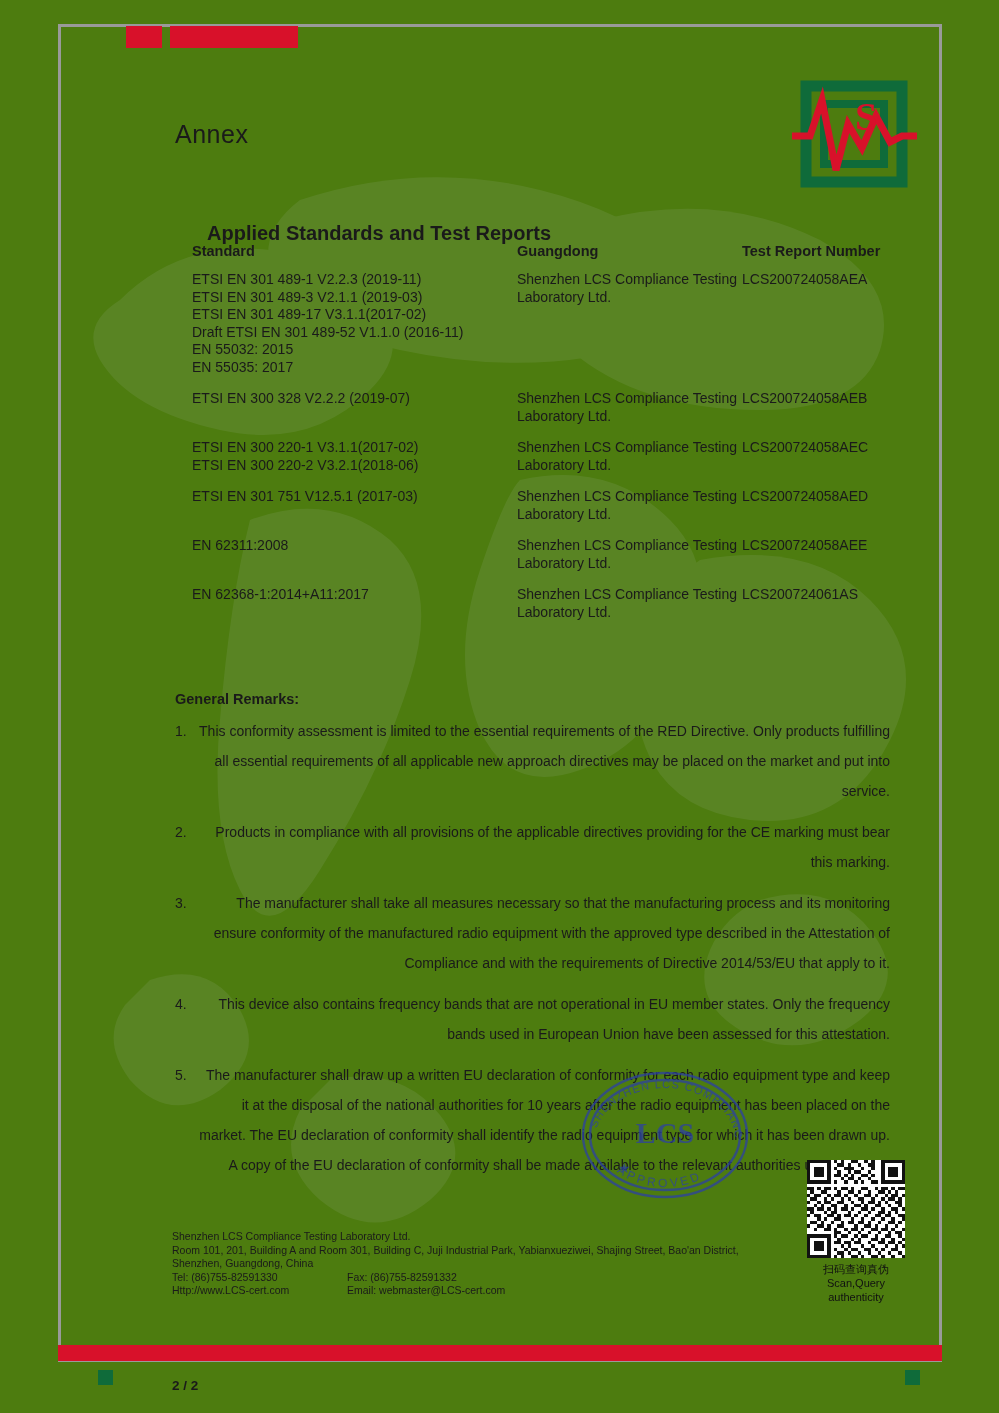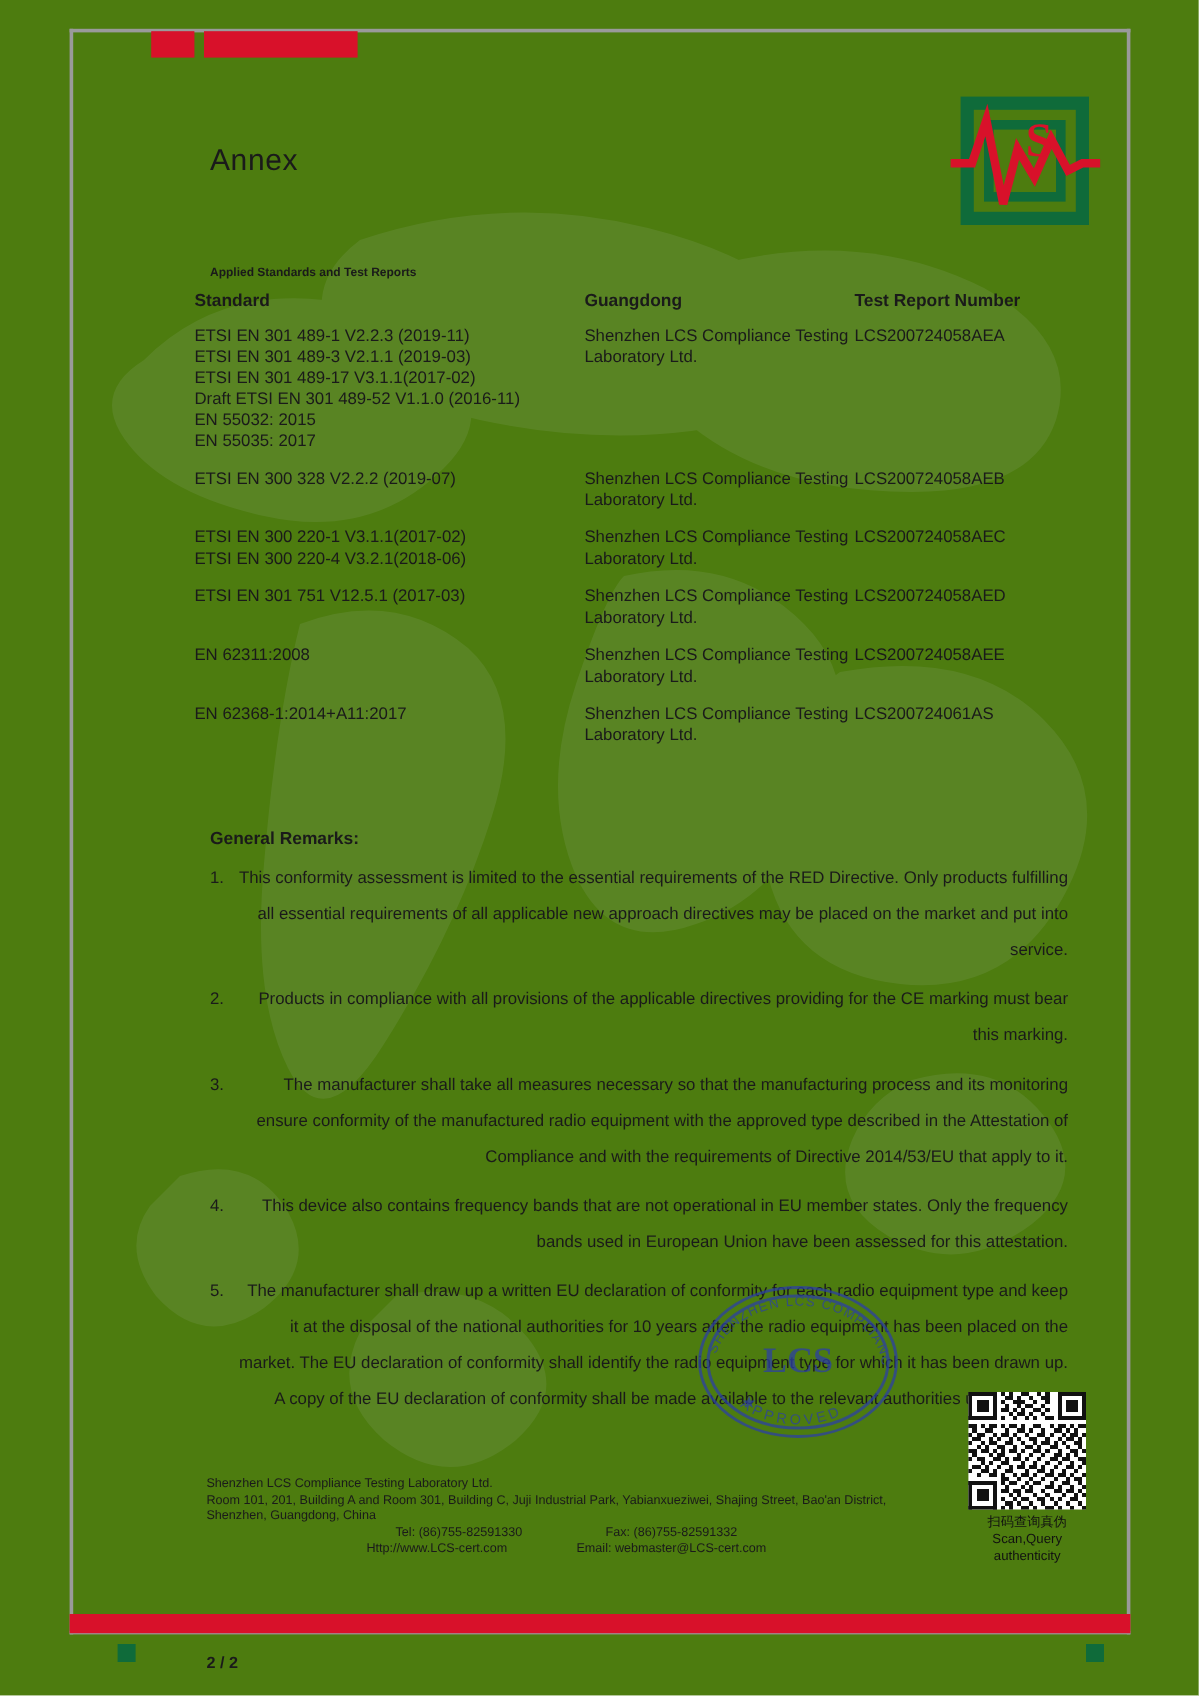--- a/index.html
+++ b/index.html
@@ -92,26 +92,27 @@
   
   .logo {
     position: absolute;
     left: 792px; top: 78px;
     width: 125px; height: 115px;
   }
 
   .section-title {
     position: absolute;
     font-weight: bold;
-    font-size: 10px;
+    font-size: 20px;
+    margin-left: 32px;
   }
 
   .std-table {
     position: absolute;
-    left: 162px; top: 243px;
+    left: 192px; top: 243px;
     width: 720px;
     border-collapse: collapse;
     font-size: 14px;
   }
   .std-table th {
     text-align: left;
     font-weight: bold;
     font-size: 14.5px;
     padding: 0 0 6px 0;
     vertical-align: top;
@@ -158,21 +159,21 @@
 
   
   .footer {
     position: absolute;
     left: 172px; top: 1230px;
     width: 600px;
     font-size: 10.5px;
     line-height: 13.5px;
     color: #1a1a1a;
   }
-  .footer .row2 { display: flex; justify-content: center; }
+  .footer .row2 { display: flex; }
   .footer .c1 { width: 175px; }
   .page-num {
     position: absolute;
     left: 172px; top: 1378px;
     font-size: 13.5px;
     font-weight: bold;
   }
 
   
   .qr-wrap {
@@ -272,21 +273,21 @@
       <tr class="std-row" style="height:46px">
         <td>
           <div>ETSI EN 300 328 V2.2.2 (2019-07)</div>
         </td>
         <td>Shenzhen LCS Compliance Testing Laboratory Ltd.</td>
         <td>LCS200724058AEB</td>
       </tr>
       <tr class="std-row" style="height:46px">
         <td>
           <div>ETSI EN 300 220-1 V3.1.1(2017-02)</div>
-          <div>ETSI EN 300 220-4 V3.2.1(2018-06)</div>
+          <div>ETSI EN 300 220-2 V3.2.1(2018-06)</div>
         </td>
         <td>Shenzhen LCS Compliance Testing Laboratory Ltd.</td>
         <td>LCS200724058AEC</td>
       </tr>
       <tr class="std-row" style="height:42px">
         <td>
           <div>ETSI EN 301 751 V12.5.1 (2017-03)</div>
         </td>
         <td>Shenzhen LCS Compliance Testing Laboratory Ltd.</td>
         <td>LCS200724058AED</td>

